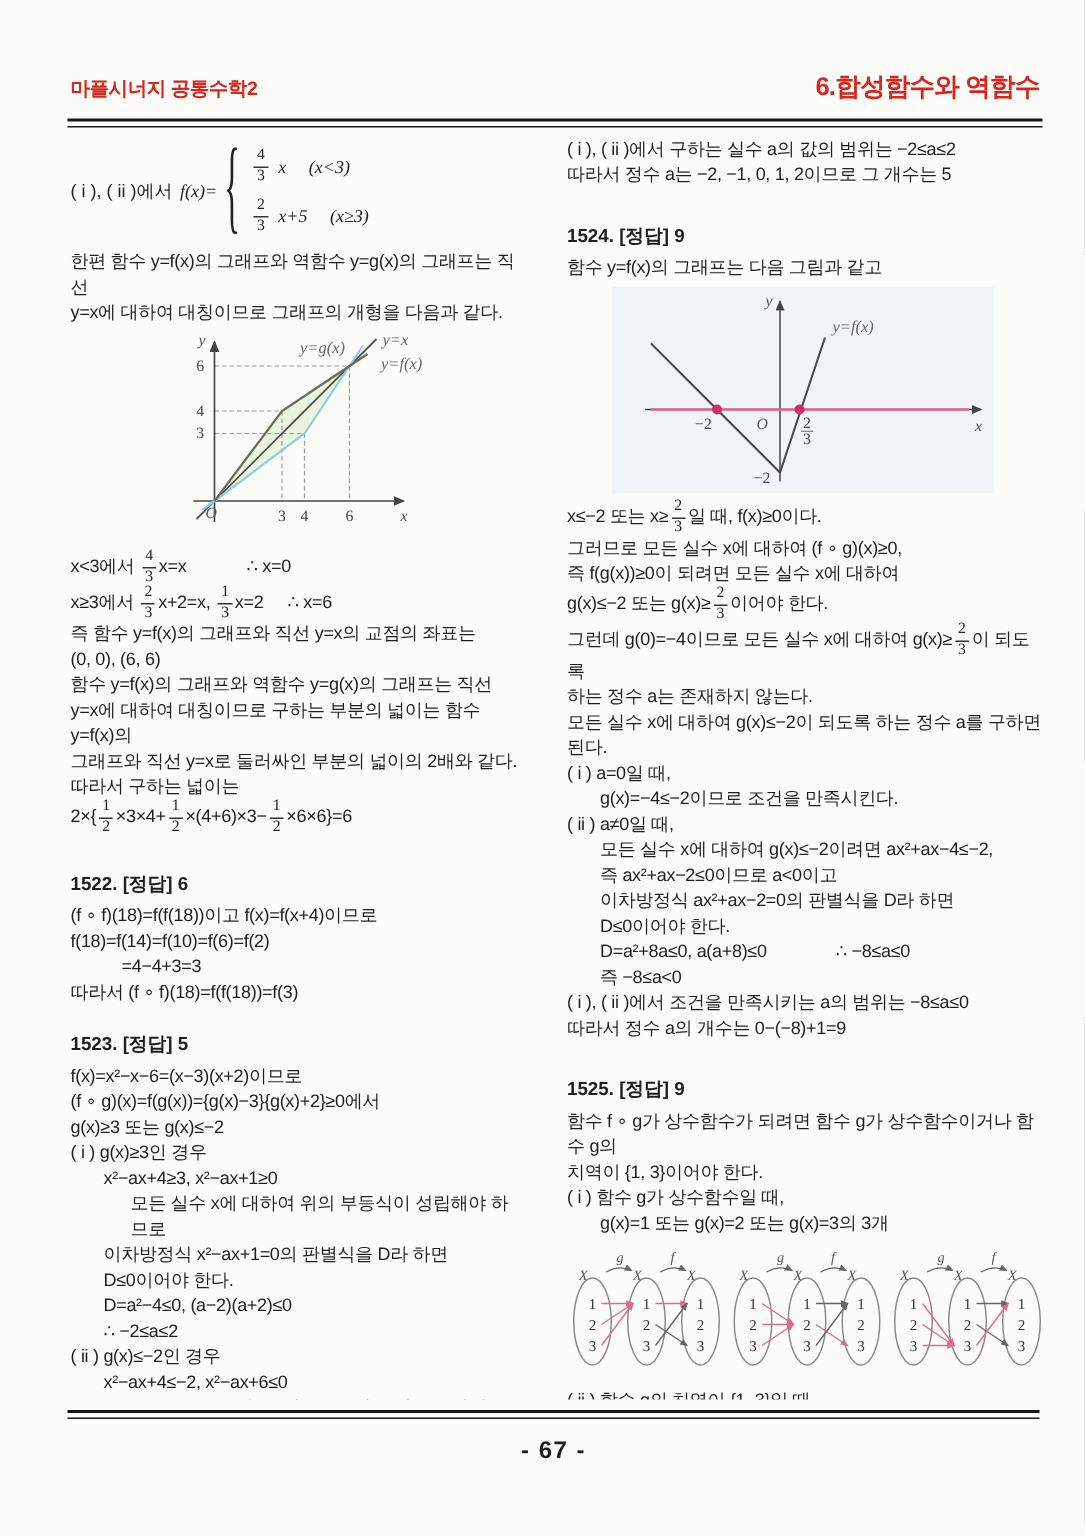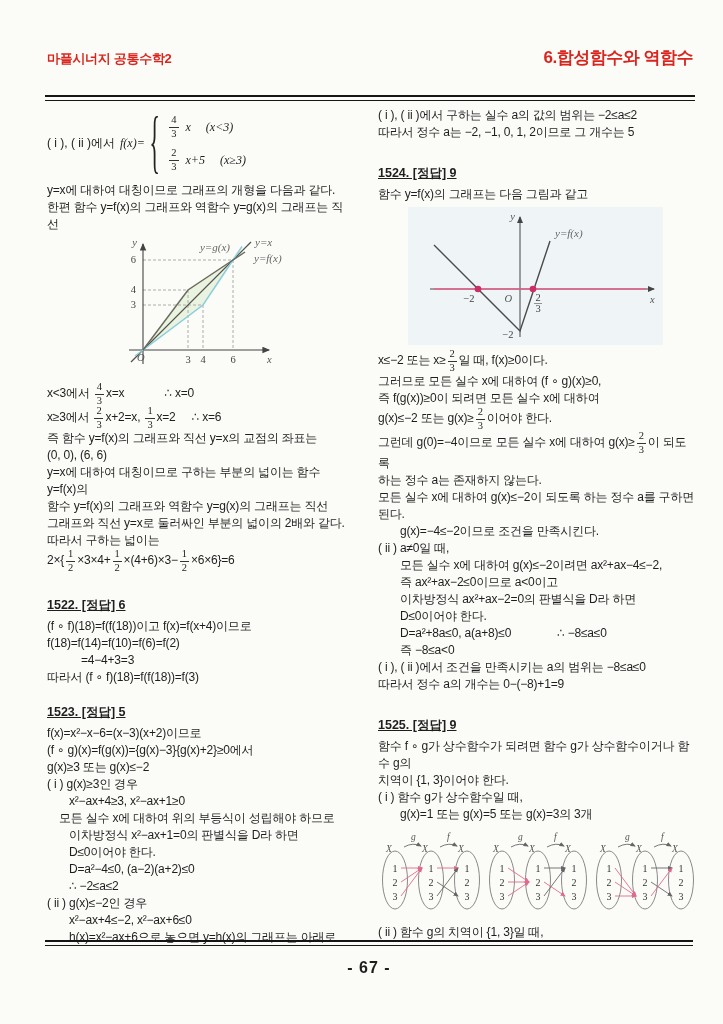--- a/index.html
+++ b/index.html
@@ -1,32 +1,32 @@
 <!DOCTYPE html>
 <html><head>
 <meta charset="utf-8">
 <style>
   html,body{margin:0;padding:0;background:#d8d8d8;}
   .page{position:relative;width:723px;height:1024px;background:#fbfbf8;overflow:hidden;
         font-family:"Liberation Sans",sans-serif;color:#1e1e1e;}
   
   .header{display:flex;justify-content:space-between;align-items:baseline;
-          padding:46px 30px 26px 47px;}
+          padding:46px 30px 10px 47px;}
   .h-left{color:#d9251d;font-weight:bold;font-size:13px;letter-spacing:-0.3px;}
   .h-right{color:#d9251d;font-weight:bold;font-size:17px;letter-spacing:-0.5px;}
   .rule{height:3px;border-top:2px solid #161616;border-bottom:1px solid #161616;
         margin:0 28px 0 45px;}
   
   .columns{display:flex;padding:6px 28px 0 47px;height:842px;overflow:hidden;}
   .col-left{width:314px;box-sizing:border-box;padding-right:12px;}
   .divider{width:1px;background:#6f6f6f;}
   .col-right{flex:1;padding-left:17px;}
   .line{font-size:12px;line-height:17px;min-height:17px;letter-spacing:-0.2px;}
   .sec{margin-top:24px;}
-  .sec-title{font-weight:bold;font-size:12.5px;margin:0 0 4px 0;text-decoration:underline;}
+  .sec-title{font-weight:bold;font-size:12.5px;margin:0 0 4px 0;}
   .m{font-family:"Liberation Serif",serif;font-style:italic;}
   
   .frac{display:inline-flex;flex-direction:column;align-items:center;vertical-align:middle;
         line-height:1;font-size:10.5px;margin:0 2px;font-family:"Liberation Serif",serif;}
   .frac .fn{border-bottom:1px solid #333;padding:0 2px 1px 2px;}
   .frac .fd{padding-top:1px;}
   
   .pw{display:flex;align-items:center;margin:8px 0 10px 0;font-size:12px;}
   .pw .brace{display:inline-block;font-family:"Liberation Serif",serif;font-weight:300;
              font-size:24px;transform:scale(0.9,2.9);margin:0 7px 0 4px;color:#222;}
@@ -80,22 +80,22 @@
                 <span class="fn">2</span>
                 <span class="fd">3</span>
               </span>
             <span class="m">x+5</span>
             <span class="m cond">(x≥3)</span>
           </div>
         </div>
       </div>
 
       <div>
+          <div class="line">한편 함수 y=f(x)의 그래프와 역함수 y=g(x)의 그래프는 직선</div>
           <div class="line">y=x에 대하여 대칭이므로 그래프의 개형을 다음과 같다.</div>
-          <div class="line">한편 함수 y=f(x)의 그래프와 역함수 y=g(x)의 그래프는 직선</div>
         </div>
 
       <svg class="g1" width="240" height="142" viewBox="0 0 240 142">
         <defs>
           <marker id="ax1" markerWidth="8" markerHeight="8" refX="6" refY="3" orient="auto">
             <path d="M0,0L7,3L0,6z" fill="#444"></path>
           </marker>
         </defs>
         <polygon points="34,114 79,54 124,24 94,69" fill="#e9f3e0"></polygon>
         <g stroke="#999" stroke-width="0.8" stroke-dasharray="3,2">
@@ -132,22 +132,22 @@
             </span><span>x=x</span><span style="display: inline-block; width: 40px;"></span><span>∴ x=0</span></div>
           <div class="line"><span>x≥3에서 </span><span class="frac">
               <span class="fn">2</span>
               <span class="fd">3</span>
             </span><span>x+2=x, </span><span class="frac">
               <span class="fn">1</span>
               <span class="fd">3</span>
             </span><span>x=2</span><span style="display: inline-block; width: 16px;"></span><span>∴ x=6</span></div>
           <div class="line">즉 함수 y=f(x)의 그래프와 직선 y=x의 교점의 좌표는</div>
           <div class="line">(0, 0), (6, 6)</div>
+          <div class="line">함수 y=f(x)의 그래프와 역함수 y=g(x)의 그래프는 직선</div>
           <div class="line">y=x에 대하여 대칭이므로 구하는 부분의 넓이는 함수 y=f(x)의</div>
-          <div class="line">함수 y=f(x)의 그래프와 역함수 y=g(x)의 그래프는 직선</div>
           <div class="line">그래프와 직선 y=x로 둘러싸인 부분의 넓이의 2배와 같다.</div>
           <div class="line">따라서 구하는 넓이는</div>
           <div class="line"><span>2×{</span><span class="frac">
               <span class="fn">1</span>
               <span class="fd">2</span>
             </span><span>×3×4+</span><span class="frac">
               <span class="fn">1</span>
               <span class="fd">2</span>
             </span><span>×(4+6)×3−</span><span class="frac">
               <span class="fn">1</span>
@@ -166,21 +166,21 @@
       </div>
 
       <div class="sec" style="margin-top:18px">
         <div class="sec-title">1523. [정답] 5</div>
         <div>
             <div class="line">f(x)=x²−x−6=(x−3)(x+2)이므로</div>
             <div class="line">(f ∘ g)(x)=f(g(x))={g(x)−3}{g(x)+2}≥0에서</div>
             <div class="line">g(x)≥3 또는 g(x)≤−2</div>
             <div class="line">( i ) g(x)≥3인 경우</div>
             <div class="line" style="margin-left: 22px;">x²−ax+4≥3, x²−ax+1≥0</div>
-            <div class="line" style="margin-left: 12px;">모든 실수 x에 대하여 위의 부등식이 성립해야 하므로</div>
+            <div class="line" style="margin-left: 40px;">모든 실수 x에 대하여 위의 부등식이 성립해야 하므로</div>
             <div class="line" style="margin-left: 22px;">이차방정식 x²−ax+1=0의 판별식을 D라 하면</div>
             <div class="line" style="margin-left: 22px;">D≤0이어야 한다.</div>
             <div class="line" style="margin-left: 22px;">D=a²−4≤0, (a−2)(a+2)≤0</div>
             <div class="line" style="margin-left: 22px;">∴ −2≤a≤2</div>
             <div class="line">( ii ) g(x)≤−2인 경우</div>
             <div class="line" style="margin-left: 22px;">x²−ax+4≤−2, x²−ax+6≤0</div>
             <div class="line" style="margin-left: 22px;">h(x)=x²−ax+6으로 놓으면 y=h(x)의 그래프는 아래로</div>
           </div>
       </div>
 
@@ -234,40 +234,41 @@
                 <span class="fn">2</span>
                 <span class="fd">3</span>
               </span><span>이어야 한다.</span></div>
             <div class="line"><span>그런데 g(0)=−4이므로 모든 실수 x에 대하여 g(x)≥</span><span class="frac">
                 <span class="fn">2</span>
                 <span class="fd">3</span>
               </span><span>이 되도록</span></div>
             <div class="line">하는 정수 a는 존재하지 않는다.</div>
             <div class="line">모든 실수 x에 대하여 g(x)≤−2이 되도록 하는 정수 a를 구하면</div>
             <div class="line">된다.</div>
+            <div class="line">( i ) a=0일 때,</div>
             <div class="line" style="margin-left: 22px;">g(x)=−4≤−2이므로 조건을 만족시킨다.</div>
             <div class="line">( ii ) a≠0일 때,</div>
             <div class="line" style="margin-left: 22px;">모든 실수 x에 대하여 g(x)≤−2이려면 ax²+ax−4≤−2,</div>
             <div class="line" style="margin-left: 22px;">즉 ax²+ax−2≤0이므로 a&lt;0이고</div>
             <div class="line" style="margin-left: 22px;">이차방정식 ax²+ax−2=0의 판별식을 D라 하면</div>
             <div class="line" style="margin-left: 22px;">D≤0이어야 한다.</div>
             <div class="line" style="margin-left: 22px;"><span>D=a²+8a≤0, a(a+8)≤0</span><span style="display: inline-block; width: 46px;"></span><span>∴ −8≤a≤0</span></div>
             <div class="line" style="margin-left: 22px;">즉 −8≤a&lt;0</div>
             <div class="line">( i ), ( ii )에서 조건을 만족시키는 a의 범위는 −8≤a≤0</div>
             <div class="line">따라서 정수 a의 개수는 0−(−8)+1=9</div>
           </div>
       </div>
 
       <div class="sec">
         <div class="sec-title">1525. [정답] 9</div>
         <div>
             <div class="line">함수 f ∘ g가 상수함수가 되려면 함수 g가 상수함수이거나 함수 g의</div>
             <div class="line">치역이 {1, 3}이어야 한다.</div>
             <div class="line">( i ) 함수 g가 상수함수일 때,</div>
-            <div class="line" style="margin-left: 22px;">g(x)=1 또는 g(x)=5 또는 g(x)=3의 3개</div>
+            <div class="line" style="margin-left: 22px;">g(x)=1 또는 g(x)=2 또는 g(x)=3의 3개</div>
           </div>
         <div class="diagrams">
             <svg width="104" height="92" viewBox="0 0 104 92">
               <defs>
                 <marker id="mk0g" markerWidth="7" markerHeight="7" refX="5" refY="2.5" orient="auto">
                   <path d="M0,0L6,2.5L0,5z" fill="#666"></path>
                 </marker>
                 <marker id="mk0p" markerWidth="7" markerHeight="7" refX="5" refY="2.5" orient="auto">
                   <path d="M0,0L6,2.5L0,5z" fill="#e06a8e"></path>
                 </marker>

